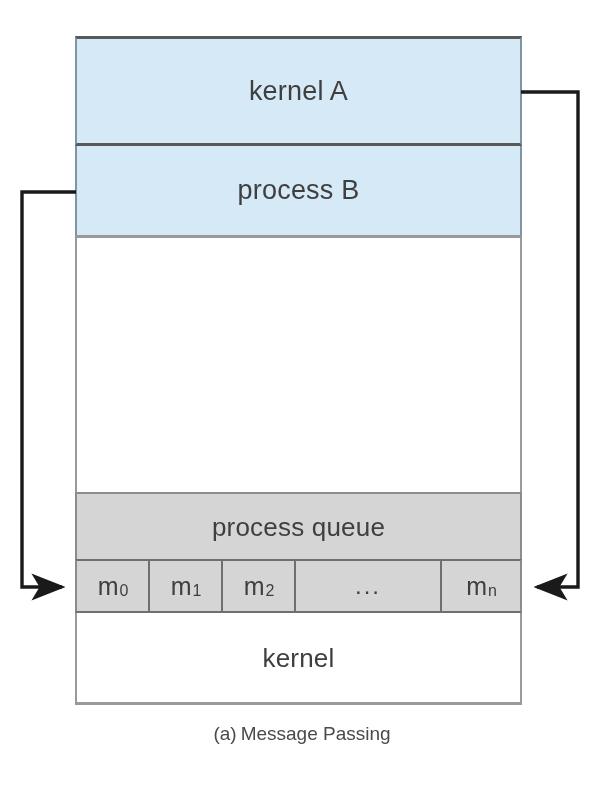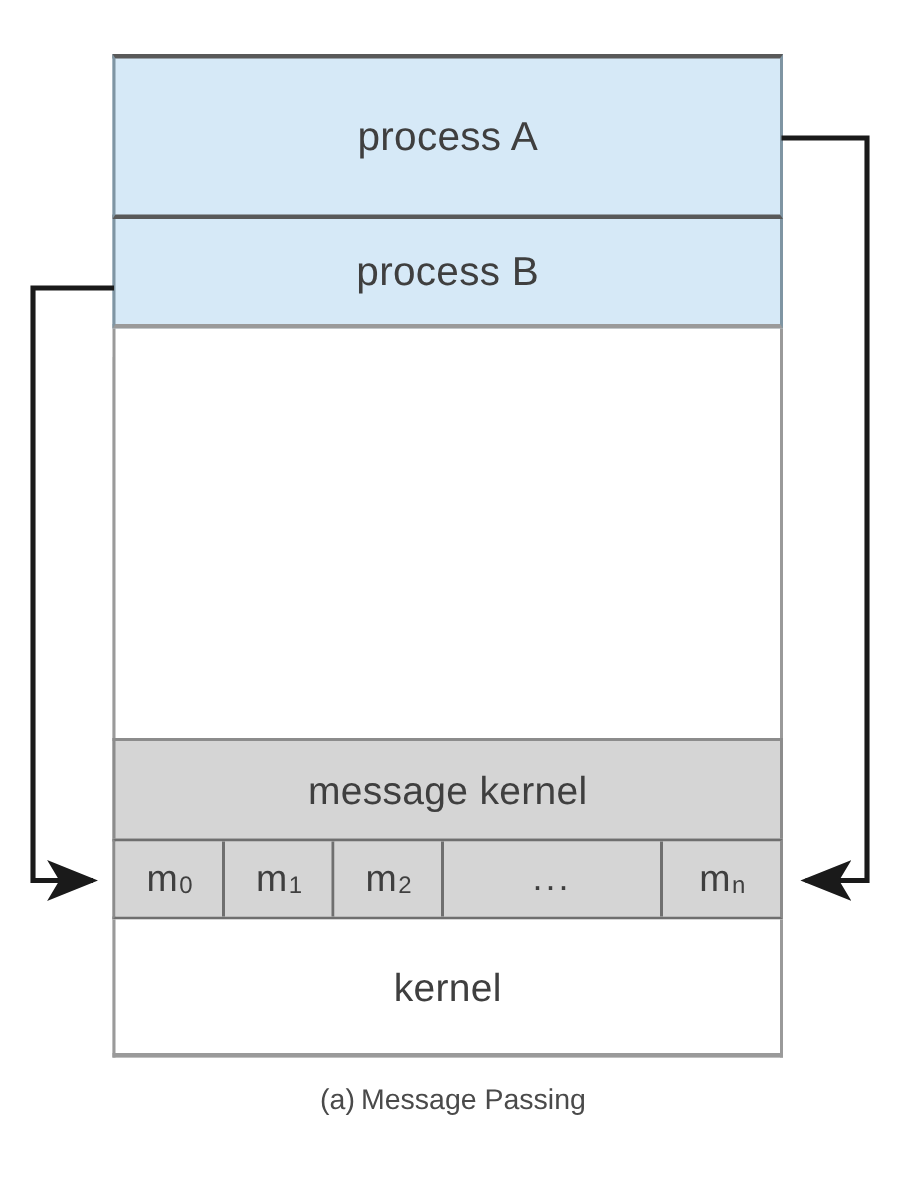--- a/index.html
+++ b/index.html
@@ -47,21 +47,21 @@
     border-right: 2px solid #7f95a3;
   }
   .band-process-a {
     top: 36px;
     height: 110px;
     border-top: 3px solid #595959;
     border-bottom: 3px solid #595959;
   }
   .band-process-b {
     top: 146px;
-    height: 73px;
+    height: 92px;
     border-bottom: 3px solid #9a9a9a;
   }
   .band-empty {
     top: 238px;
     height: 254px;
     background: #ffffff;
     border-left: 2px solid #9a9a9a;
     border-right: 2px solid #9a9a9a;
   }
   .band-queue {
@@ -158,31 +158,31 @@
   .caption .cap-tag { margin-right: 4px; }
 </style>
 </head>
 <body>
 
 <div id="figure-root">
 
   <div class="outer-frame"></div>
 
   <div class="band band-process band-process-a">
-    <span class="band-label">process A</span>
+    <span class="band-label">kernel A</span>
   </div>
 
   <div class="band band-process band-process-b">
     <span class="band-label">process B</span>
   </div>
 
   <div class="band band-empty"></div>
 
   <div class="band band-queue">
-    <span class="band-label queue-label">message kernel</span>
+    <span class="band-label queue-label">process queue</span>
   </div>
 
   <div class="band band-cells">
     <div class="msg-cell cell-w-narrow">
       <span>m</span>
         <span class="sub">0</span>
     </div>
     <div class="msg-cell cell-w-narrow">
       <span>m</span>
         <span class="sub">1</span>

